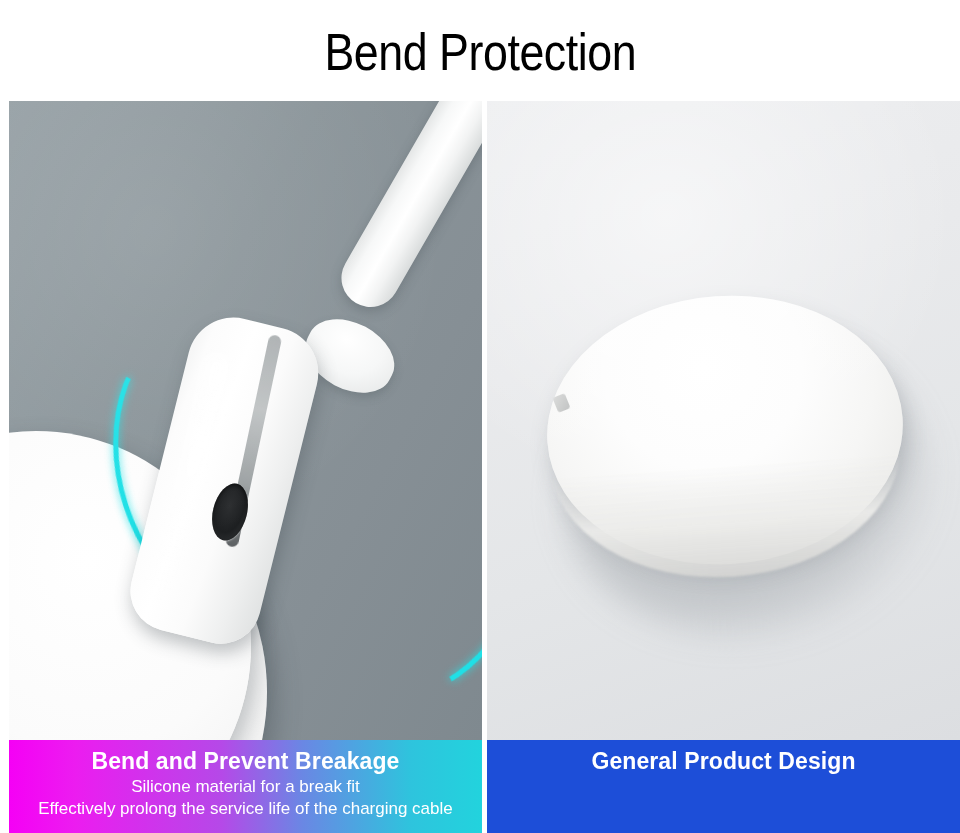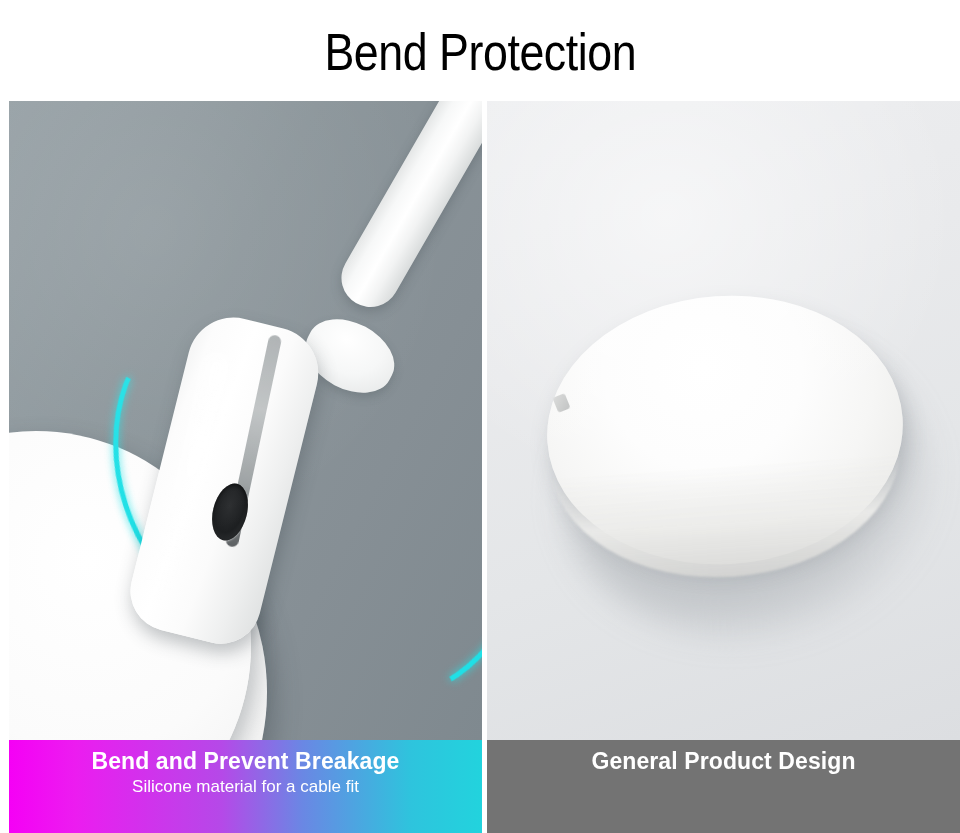--- a/index.html
+++ b/index.html
@@ -281,21 +281,21 @@
     justify-content: flex-start;
     padding-top: 7px;
     box-sizing: border-box;
     color: #ffffff;
     text-align: center;
   }
   .caption-left {
     background: linear-gradient(90deg, #f500f5 0%, #ec1cf0 14%, #b549e8 45%, #6a87e4 62%, #2ec4dd 85%, #22d3dd 100%);
   }
   .caption-right {
-    background: #737373;
+    background: #1d4ed8;
     gap: 20px;
   }
   .cap-head {
     font-size: 23px;
     font-weight: bold;
     line-height: 1.25;
     letter-spacing: .1px;
   }
   .cap-sub {
     font-size: 17px;
@@ -327,21 +327,22 @@
         <div class="cable-bulge"></div>
 
         <div class="sleeve"></div>
         <div class="sleeve-highlight"></div>
         <div class="sleeve-seam"></div>
         <div class="sleeve-slot"></div>
       </div>
 
       <div class="caption caption-left">
         <div class="cap-head">Bend and Prevent Breakage</div>
-        <div class="cap-sub">Silicone material for a cable fit</div>
+        <div class="cap-sub">Silicone material for a break fit</div>
+        <div class="cap-sub">Effectively prolong the service life of the charging cable</div>
       </div>
     </div>
 
     <div class="panel panel-right">
 
       <div class="photo photo-right">
         <div class="puck-shadow"></div>
         <div class="puck"></div>
         <div class="puck-edge"></div>
         <div class="puck-port"></div>

